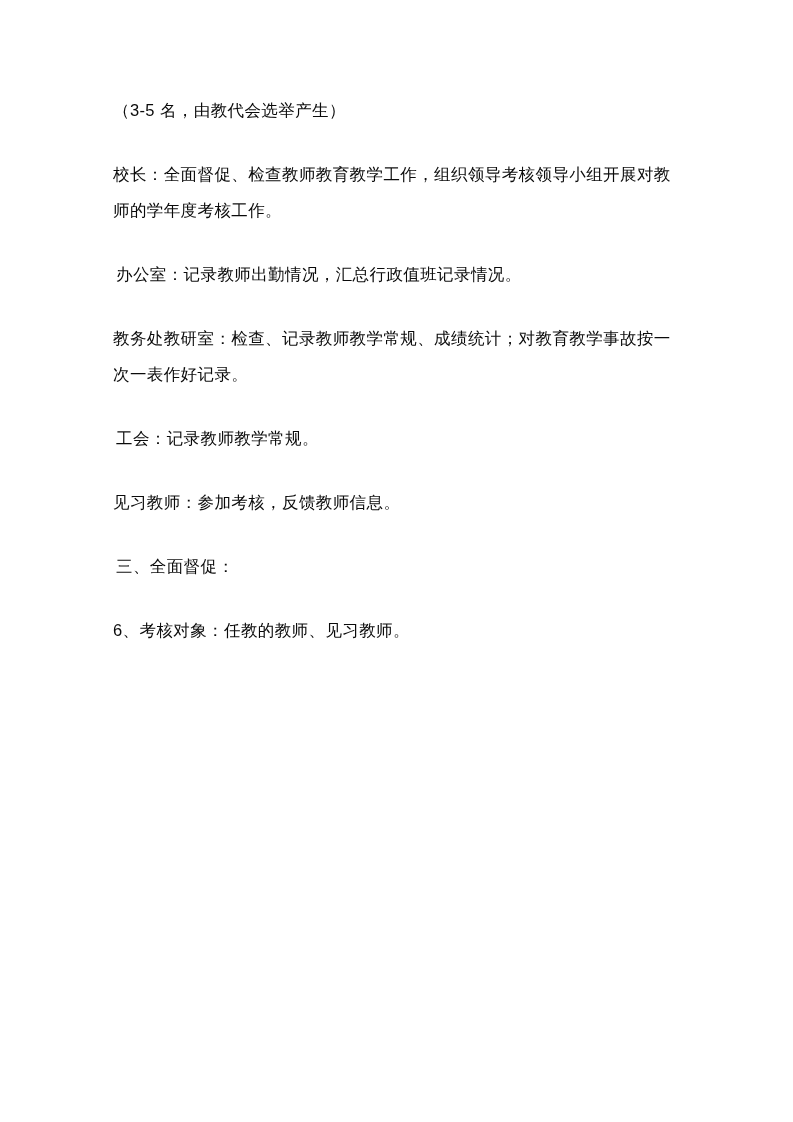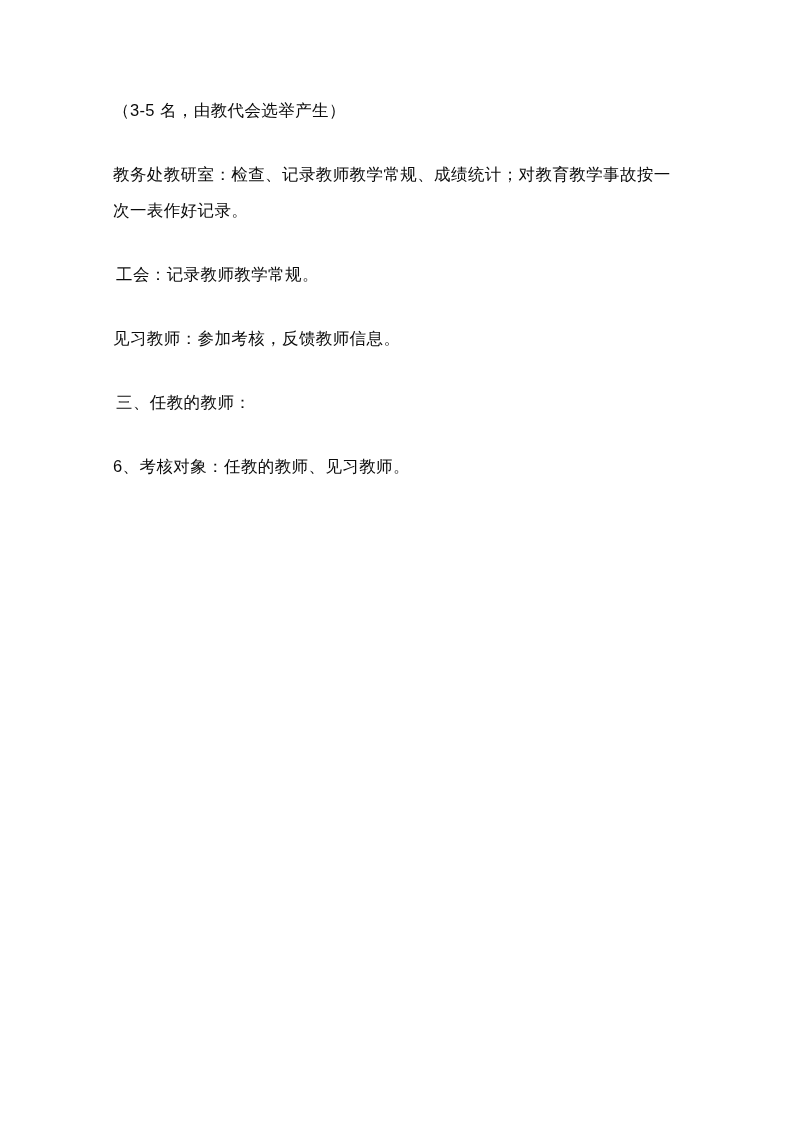--- a/index.html
+++ b/index.html
@@ -51,27 +51,29 @@
 </style>
 </head>
 <body>
 
 <div class="page">
   <div class="doc-body">
 
     <p class="para indent-1">（3-5 名，由教代会选举产生）</p>
 
 
+    <p class="para indent-1 wrap">校长：全面督促、检查教师教育教学工作，组织领导考核领导小组开展对教师的学年度考核工作。</p>
 
+    <p class="para indent-2">办公室：记录教师出勤情况，汇总行政值班记录情况。</p>
 
     <p class="para indent-1 wrap">教务处教研室：检查、记录教师教学常规、成绩统计；对教育教学事故按一次一表作好记录。</p>
 
     <p class="para indent-2">工会：记录教师教学常规。</p>
 
     <p class="para indent-1">见习教师：参加考核，反馈教师信息。</p>
 
-    <p class="para indent-2">三、任教的教师：</p>
+    <p class="para indent-2">三、全面督促：</p>
 
     <p class="para indent-1">6、考核对象：任教的教师、见习教师。</p>
 
 
   </div>
 </div>
 
 </body></html>

